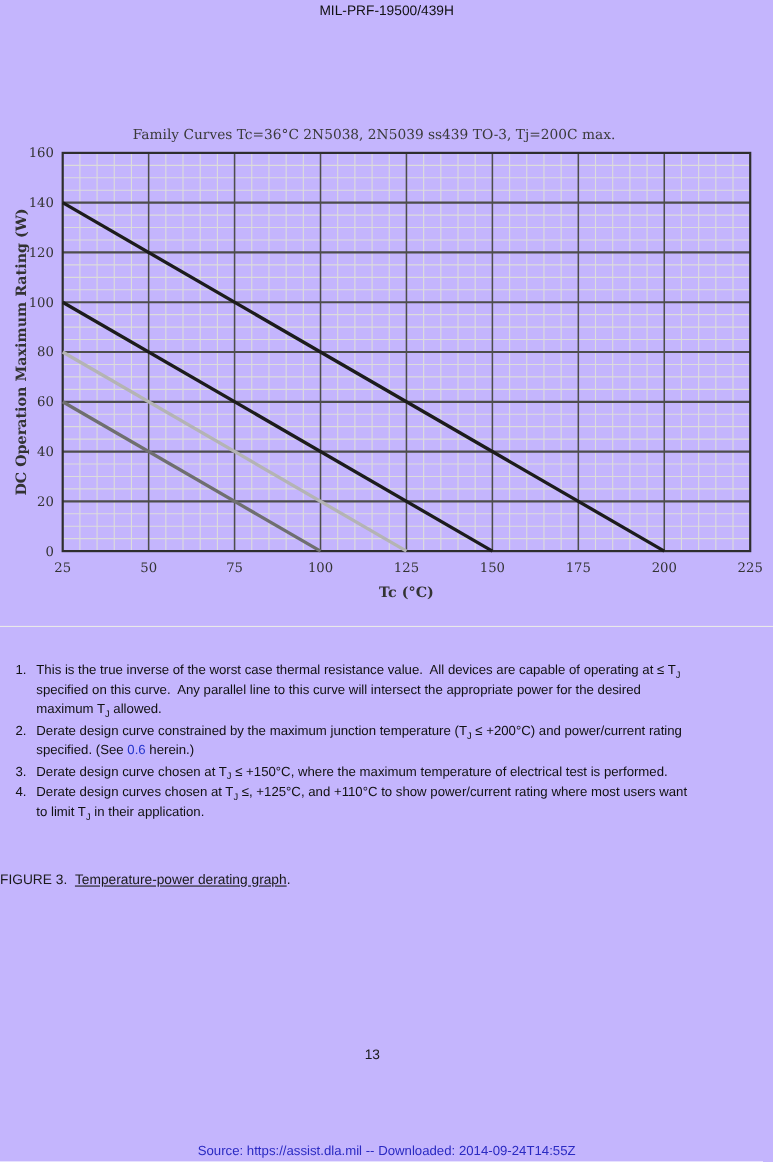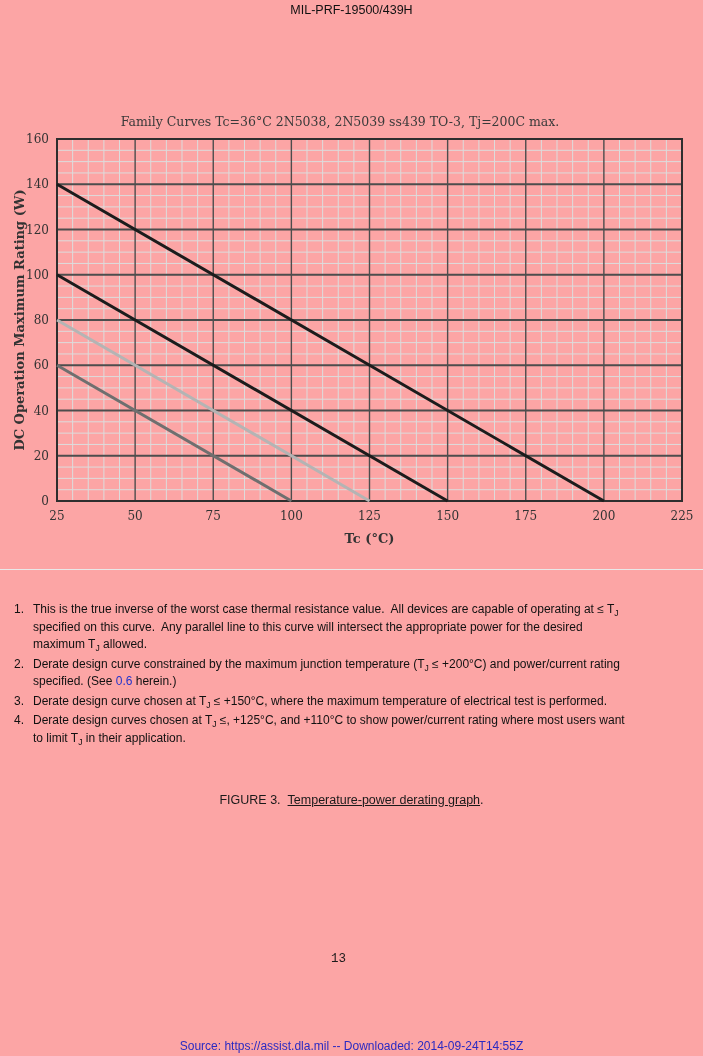--- a/index.html
+++ b/index.html
@@ -1,39 +1,39 @@
 <!DOCTYPE html>
 <html><head>
 <meta charset="utf-8">
 <style>
   html,body{margin:0;padding:0;background:#ffffff;}
   .page{
-    position:relative;width:703px;height:1056px;background:#fca5a5;
+    position:relative;width:703px;height:1056px;background:#c4b5fd;
     font-family:"Liberation Sans",sans-serif;color:#1a1a1a;overflow:hidden;
   }
   .doc-header{position:absolute;top:3px;left:0;width:703px;text-align:center;
     font-size:12.5px;color:#111;}
   .chart-title{position:absolute;top:88px;left:0;width:680px;text-align:center;
     font-family:"DejaVu Serif",serif;font-size:19.5px;color:#3a3a3a;letter-spacing:.4px;}
   .chart-subtitle{position:absolute;top:114px;left:0;width:680px;text-align:center;
     font-family:"DejaVu Serif",serif;font-size:12.5px;color:#3a3a3a;}
   .chart-svg{position:absolute;top:130px;left:0;}
   .tick{font-family:"DejaVu Serif",serif;font-size:12px;fill:#333;}
   .axis-title{font-family:"DejaVu Serif",serif;font-size:13px;font-weight:bold;fill:#333;}
   .separator{position:absolute;top:569px;left:0;width:703px;height:1px;background:#e9e9e9;}
   .notes{position:absolute;top:601px;left:0;width:703px;font-size:12px;line-height:17.5px;color:#111;}
   .notes-heading{margin:0 0 2px 0;}
   .note-item{display:flex;margin:0 0 2px 0;}
   .note-num{width:19px;text-align:left;flex:0 0 19px;margin-left:14px;}
   .note-text{flex:1;white-space:pre-wrap;}
   .note-text sub{font-size:8.5px;line-height:0;}
   .doc-link{color:#2233cc;cursor:pointer;}
-  .figure-caption{position:absolute;top:793px;left:0;width:703px;text-align:center;font-size:12.5px;}
+  .figure-caption{position:absolute;top:793px;left:0;width:703px;font-size:12.5px;}
   .caption-underline{text-decoration:underline;margin-left:7px;}
-  .page-number{position:absolute;top:952px;left:0;width:677px;text-align:center;font-size:12.5px;font-family:Liberation Mono, monospace;}
+  .page-number{position:absolute;top:952px;left:0;width:677px;text-align:center;font-size:12.5px;}
   .doc-footer{position:absolute;top:1040px;left:0;width:703px;text-align:center;
     font-size:12px;line-height:13.5px;color:#2a2ac2;}
   .doc-footer .line2{word-spacing:3px;letter-spacing:.4px;}
 </style>
 </head>
 <body>
 
 <div class="page">
 
   <div class="doc-header">MIL-PRF-19500/439H</div>

